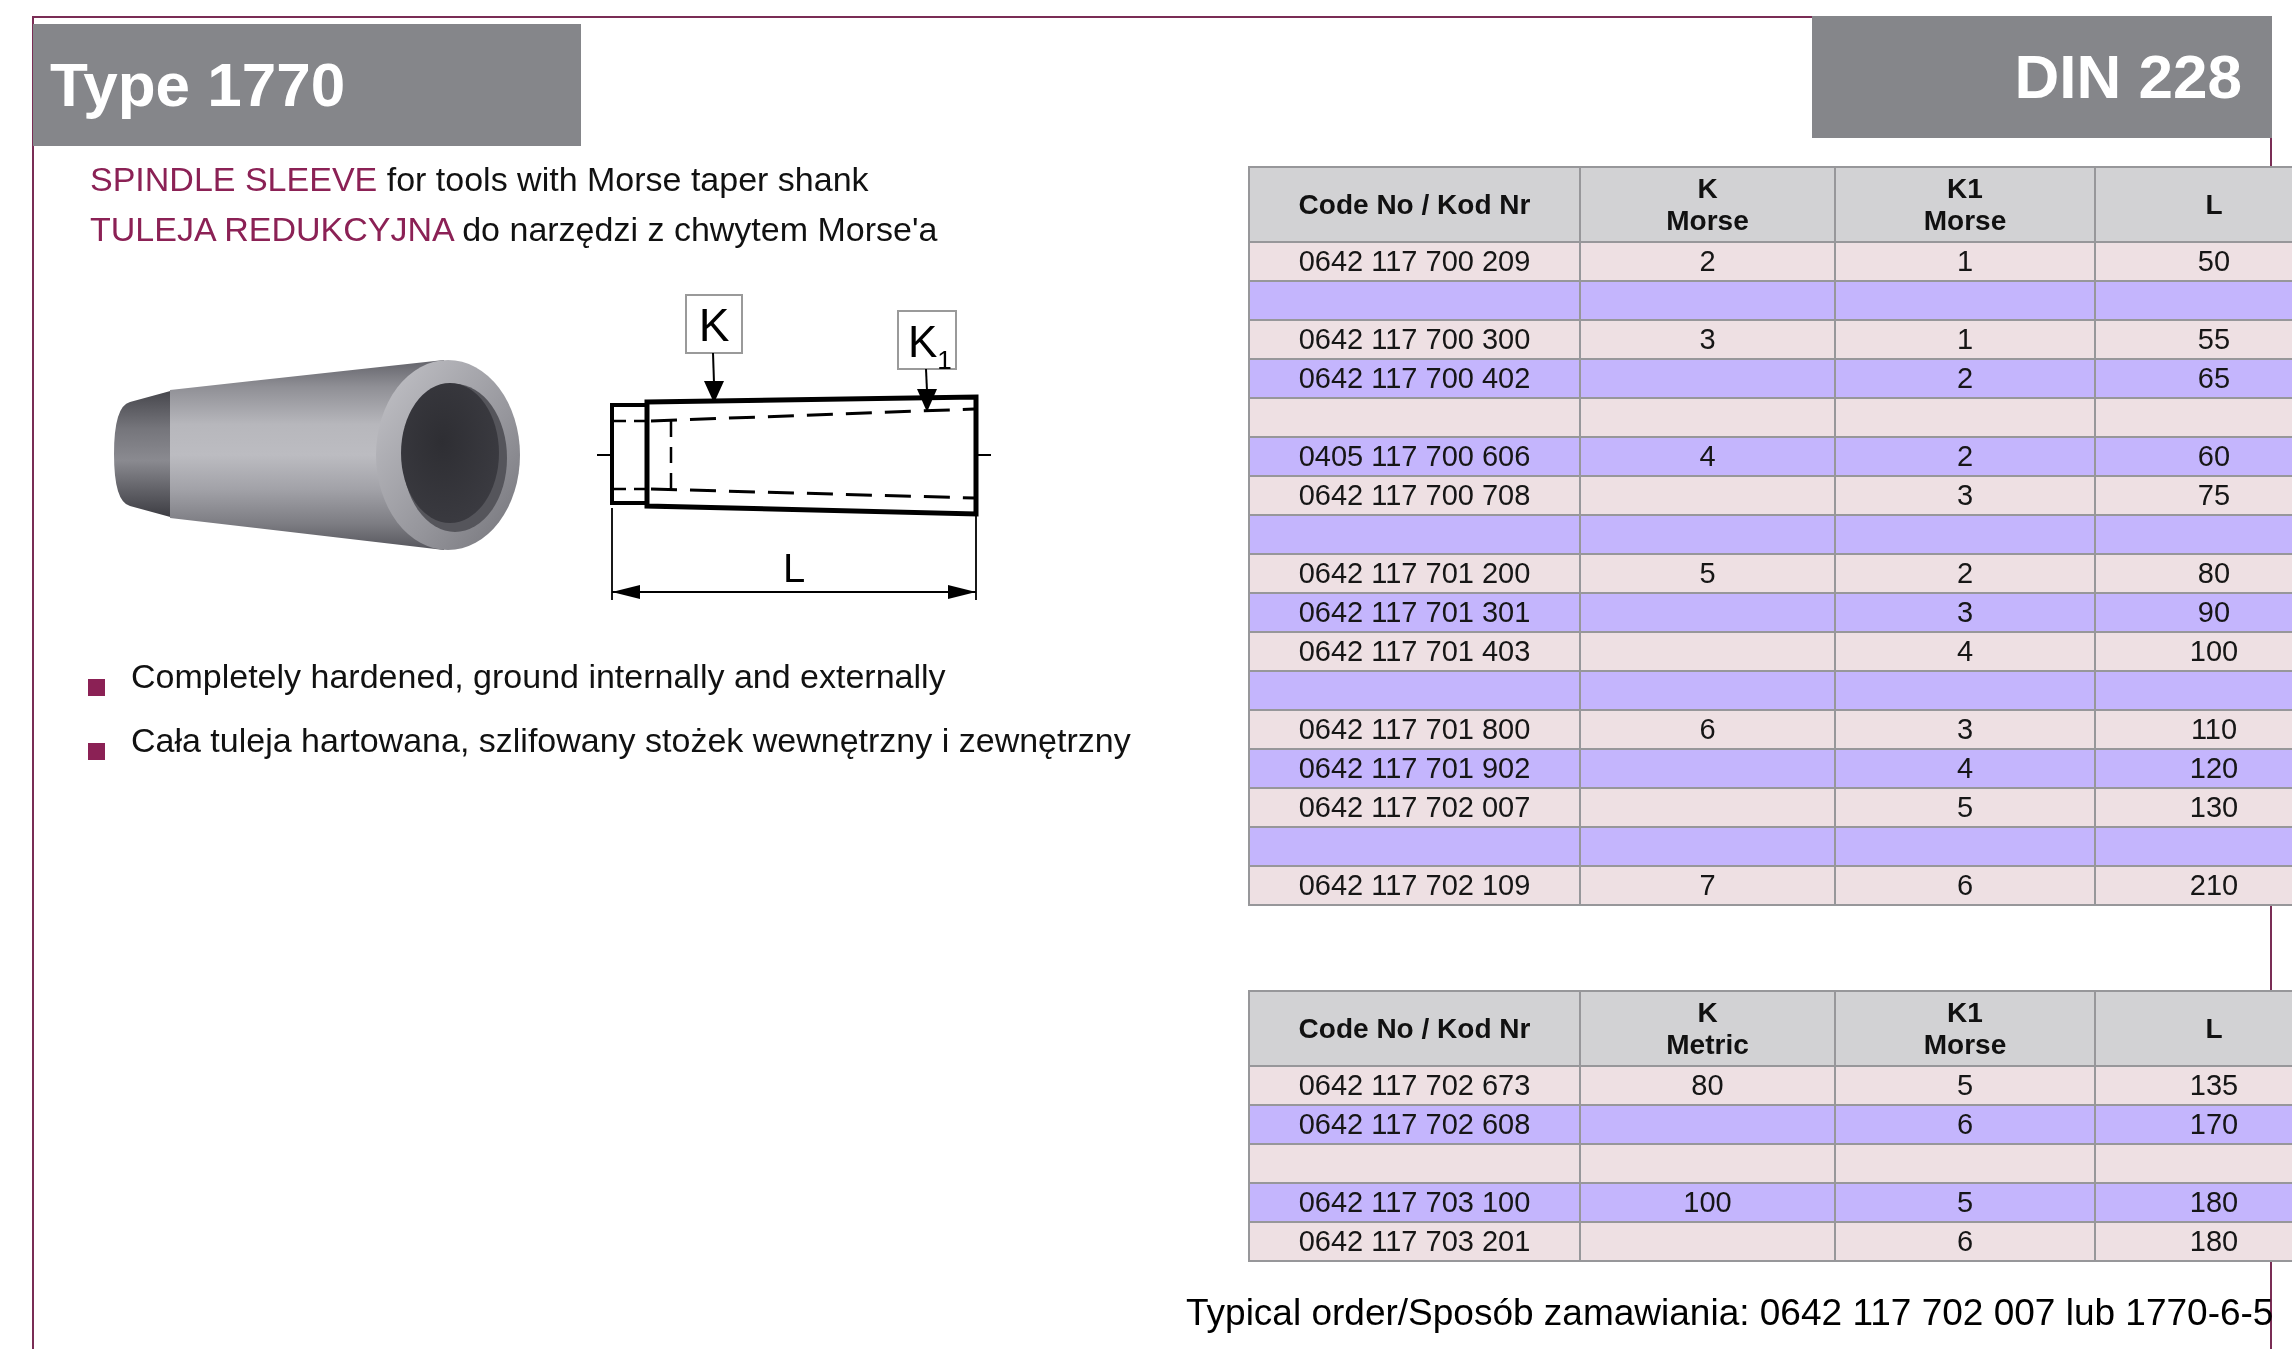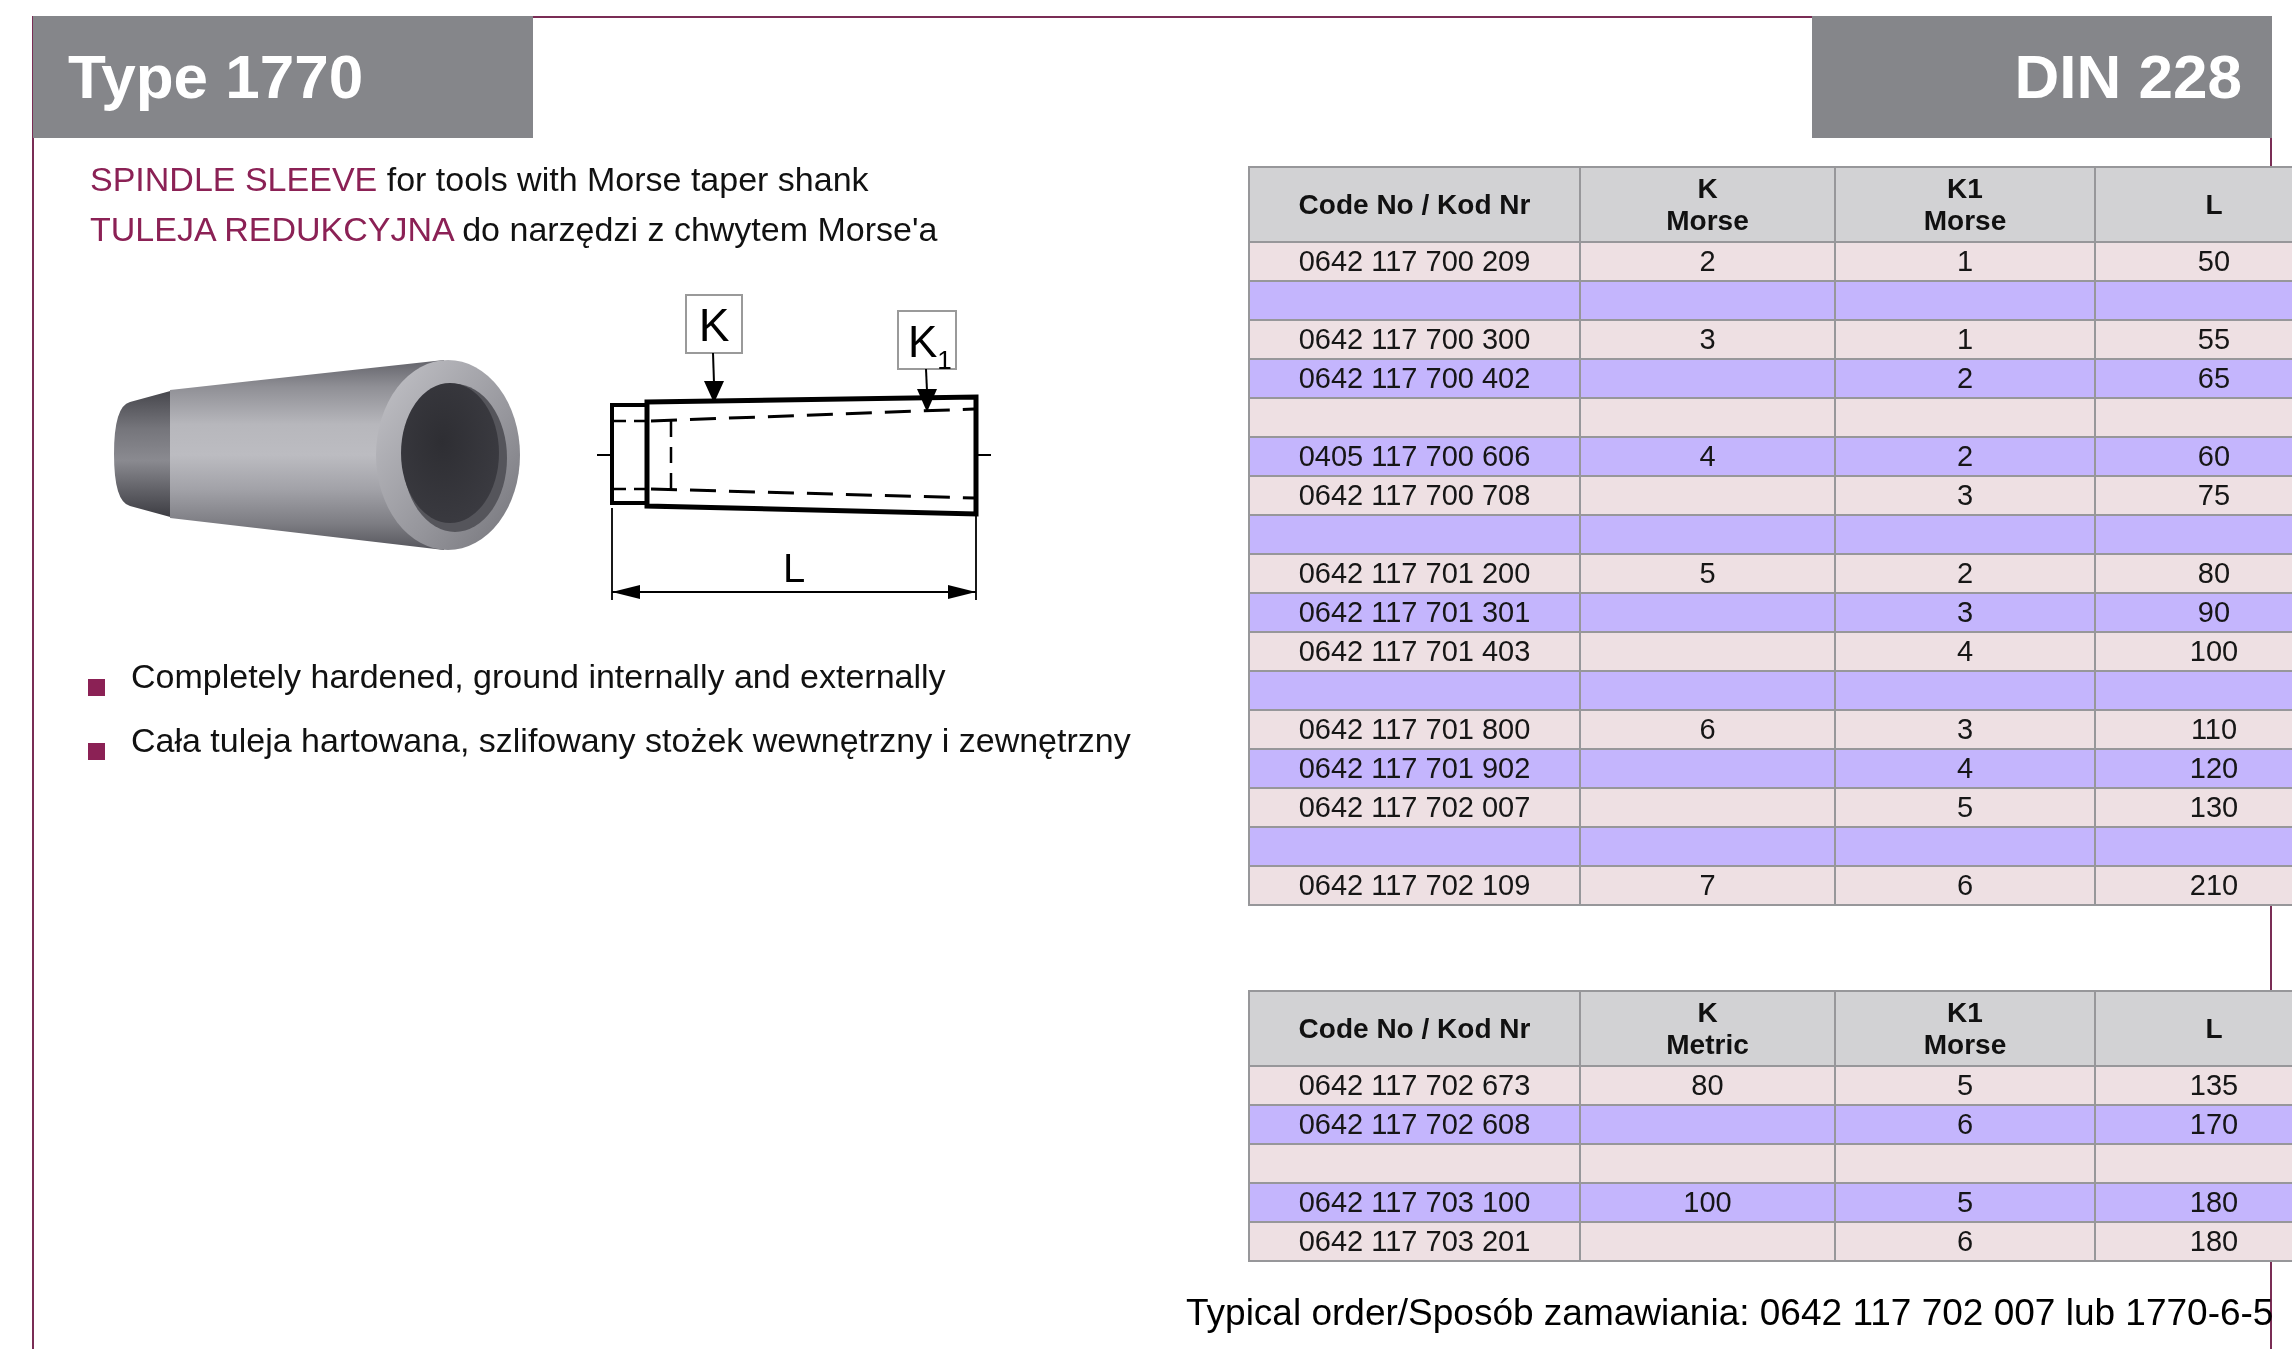--- a/index.html
+++ b/index.html
@@ -19,21 +19,21 @@
   }
   .page-frame{
     position:absolute;left:32px;top:16px;width:2240px;height:1400px;
     border:2px solid var(--frame);border-bottom:none;box-sizing:border-box;
   }
   .badge{
     position:absolute;top:16px;height:122px;background:var(--badge-gray);
     color:#fff;font-weight:bold;font-size:62px;line-height:122px;
     box-sizing:border-box;letter-spacing:0;
   }
-  .badge.type{left:33px;width:500px;padding-left:35px;}
+  .badge.type{left:33px;width:548px;padding-left:17px;margin-top:8px;}
   .badge.din{left:1812px;width:460px;text-align:right;padding-right:30px;}
   .title-line{
     position:absolute;left:90px;font-size:34px;line-height:42px;white-space:nowrap;
   }
   .title-line .lead{color:var(--accent);font-weight:normal;}
   .title-en{top:158px;}
   .title-pl{top:208px;}
   .photo{position:absolute;left:108px;top:352px;}
   .drawing{position:absolute;left:595px;top:285px;}
   .bullets{position:absolute;left:88px;top:656px;}

